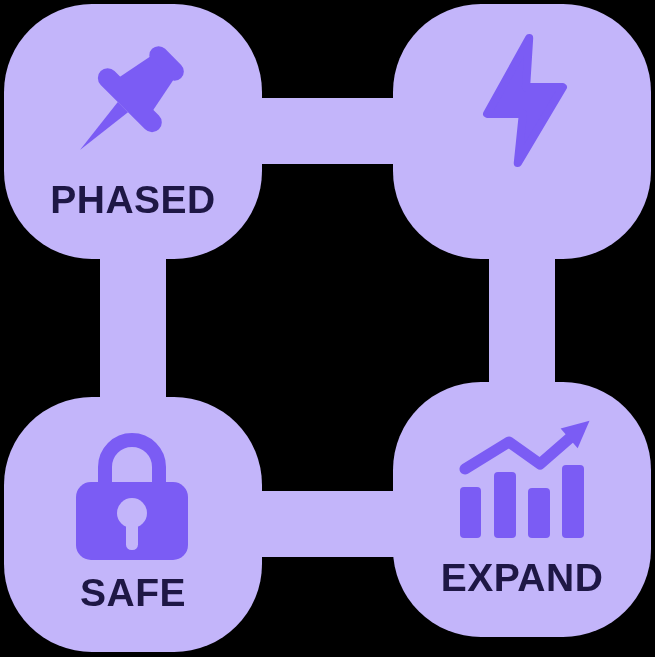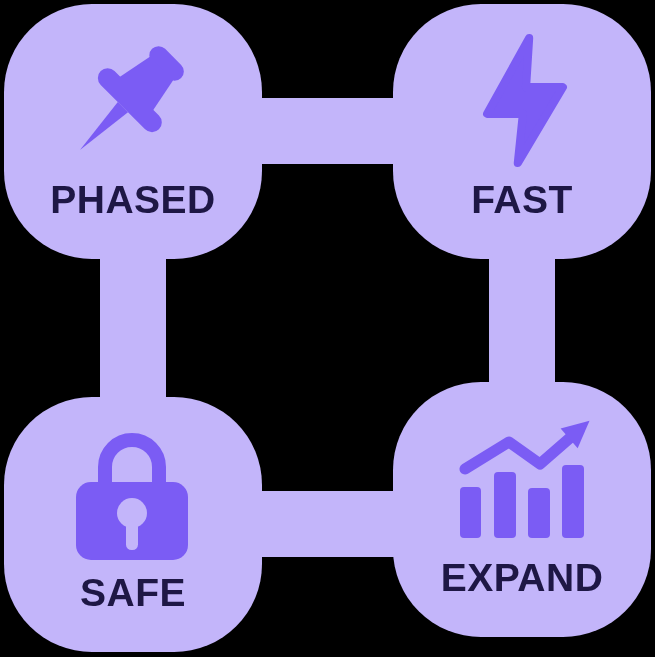--- a/index.html
+++ b/index.html
@@ -75,21 +75,20 @@
     </span>
     <div class="label">PHASED</div>
   </div>
 
   <div class="card card-tr">
     <span class="icon-wrap icon-bolt">
       <svg width="92" height="133" viewBox="0 0 90 130">
         <path d="M49 4 L8 78 L43 78 L38 126 L82 52 L46 52 Z" fill="currentColor" stroke="currentColor" stroke-width="8" stroke-linejoin="round" stroke-linecap="round"></path>
       </svg>
     </span>
-    <div class="label">FAST</div>
   </div>
 
   <div class="card card-bl">
     <span class="icon-wrap icon-lock">
       <svg width="114" height="128" viewBox="0 0 114 128">
         <path d="M 30 62 L 30 34 A 27 27 0 0 1 84 34 L 84 62" fill="none" stroke="currentColor" stroke-width="14"></path>
         <rect x="1" y="49" width="112" height="78" rx="15" fill="currentColor"></rect>
         <circle cx="57" cy="80" r="15" fill="#c3b5fa"></circle>
         <rect x="51" y="88" width="12" height="29" rx="5.5" fill="#c3b5fa"></rect>
       </svg>

